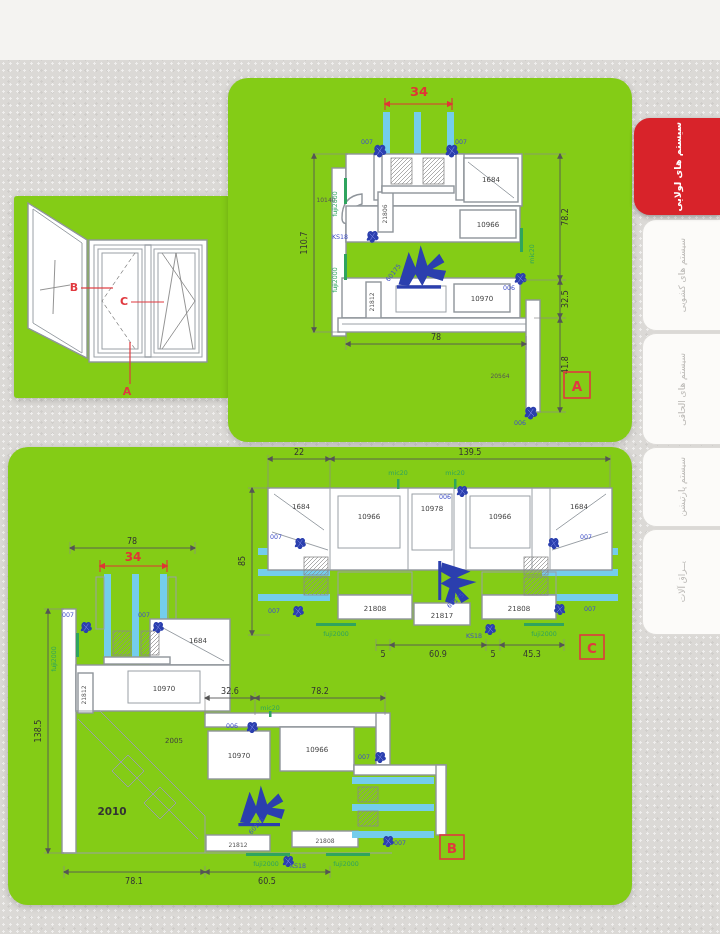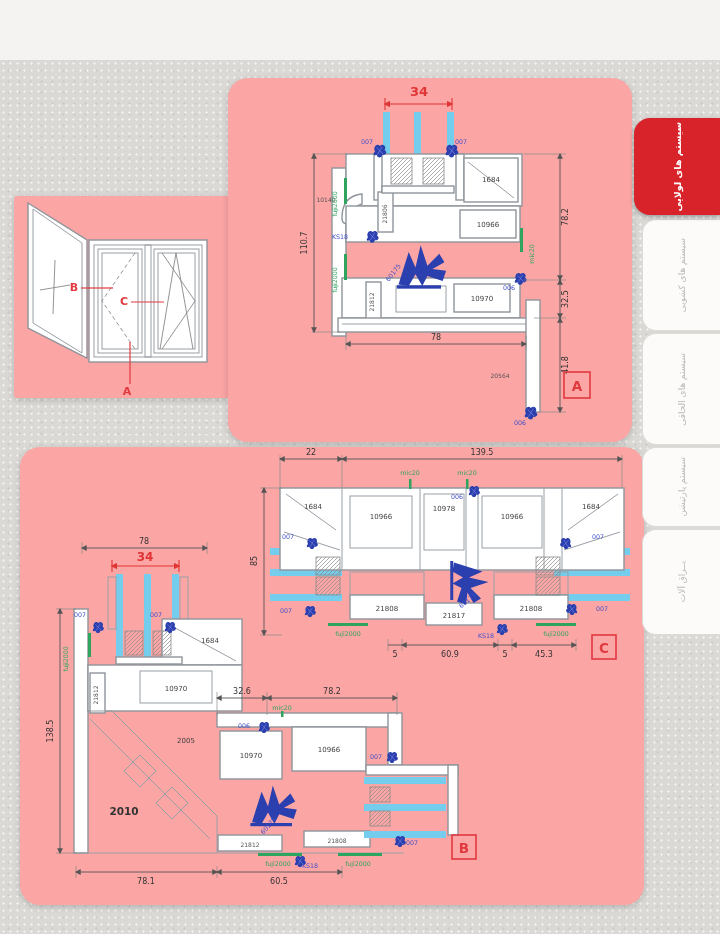--- a/index.html
+++ b/index.html
@@ -2,24 +2,24 @@
 <html><head>
 <meta charset="utf-8">
 <style>
   html,body{margin:0;padding:0;background:#f4f3f1;font-family:"DejaVu Sans",sans-serif;}
   #page{position:relative;width:720px;height:934px;overflow:hidden;}
   #texture{position:absolute;left:0;top:60px;width:720px;height:874px;
     background-color:#dbd9d6;
     background-image:radial-gradient(rgba(255,255,255,.55) 1px,transparent 1.4px),
                      radial-gradient(rgba(0,0,0,.05) 1px,transparent 1.4px);
     background-size:7px 7px,11px 11px;background-position:0 0,3px 5px;}
-  .panel{position:absolute;background:#fca5a5;box-shadow:0 2px 7px rgba(0,0,0,.18);}
+  .panel{position:absolute;background:#84cc16;box-shadow:0 2px 7px rgba(0,0,0,.18);}
   #panel-elev{left:14px;top:196px;width:216px;height:202px;border-radius:3px;}
   #panel-a{left:228px;top:78px;width:404px;height:364px;border-radius:20px;}
-  #panel-bottom{left:20px;top:447px;width:624px;height:458px;border-radius:20px;}
+  #panel-bottom{left:8px;top:447px;width:624px;height:458px;border-radius:20px;}
   .tab{position:absolute;display:flex;align-items:center;justify-content:center;}
   .tab .vtxt{writing-mode:vertical-rl;transform:rotate(180deg);letter-spacing:1px;
     font-family:"DejaVu Sans",sans-serif;white-space:nowrap;}
   #tab-0{left:634px;top:118px;width:86px;height:97px;background:#d8232a;
     border-radius:16px 0 0 16px;box-shadow:0 2px 5px rgba(0,0,0,.3);z-index:3;}
   #tab-0 .vtxt{color:#ffffff;font-size:9.5px;font-weight:bold;}
   .tab-idle{left:642px;width:78px;background:#fcfbf9;border:1px solid #dddbd8;border-right:none;
     border-radius:14px 0 0 14px;z-index:2;}
   .tab-idle .vtxt{color:#bcbab7;font-size:9px;}
   #tab-1{top:219px;height:110px;}

